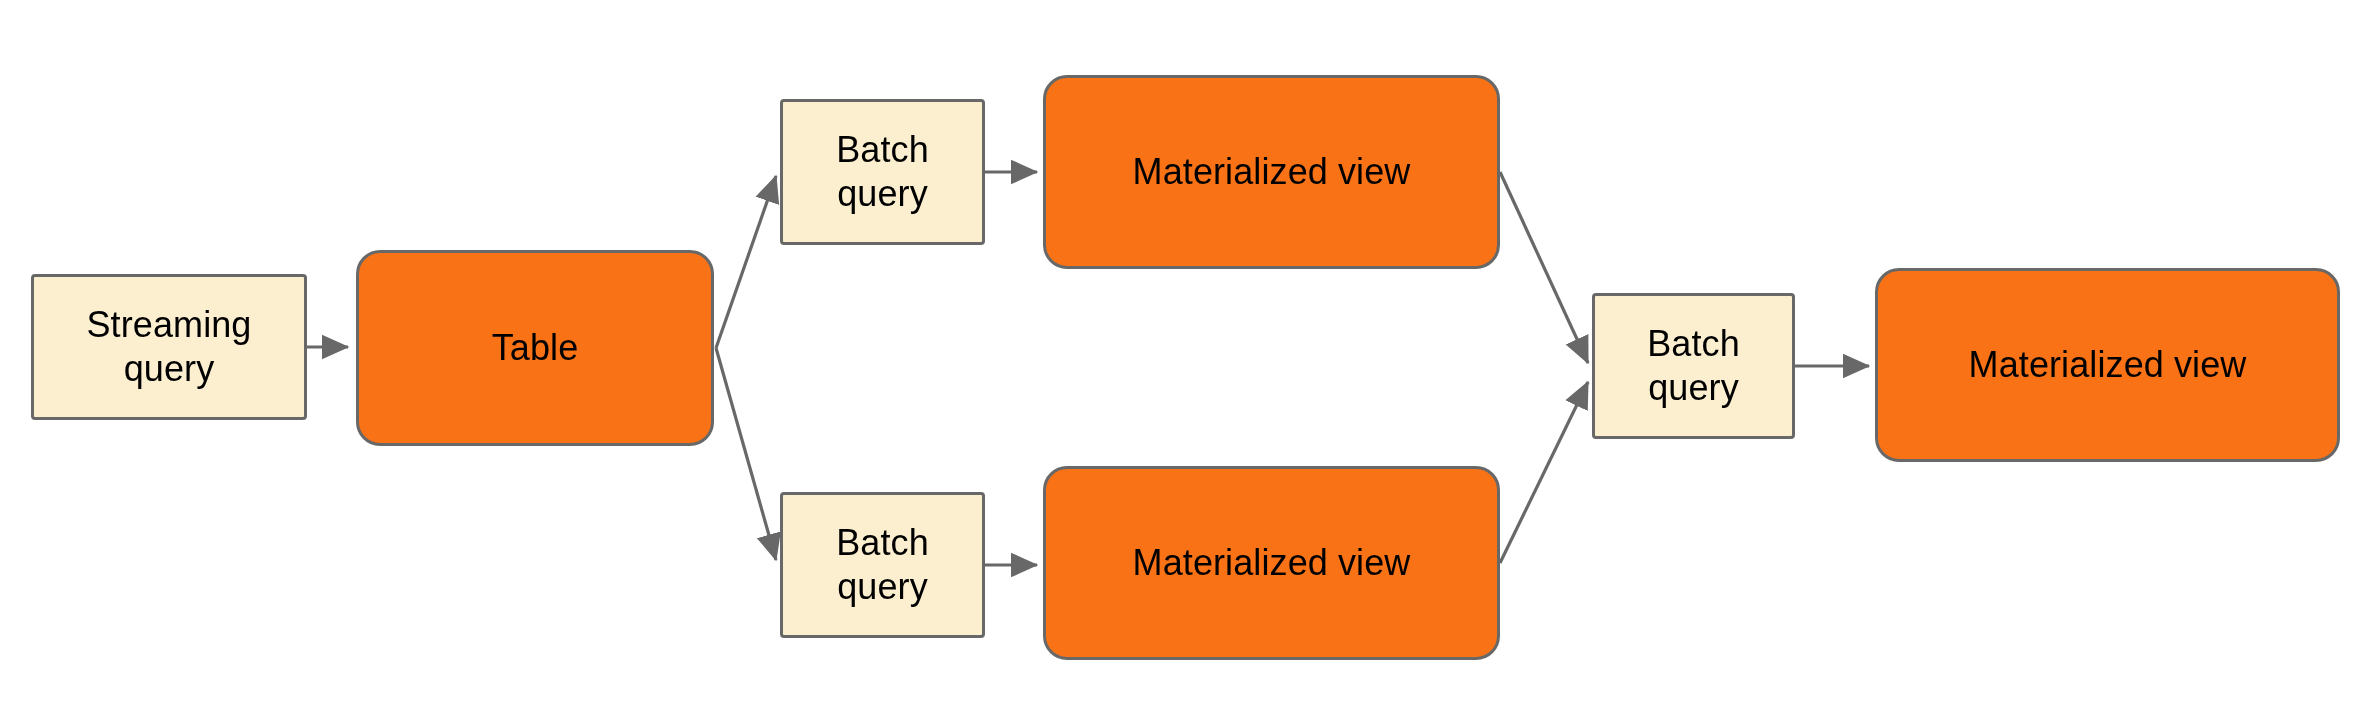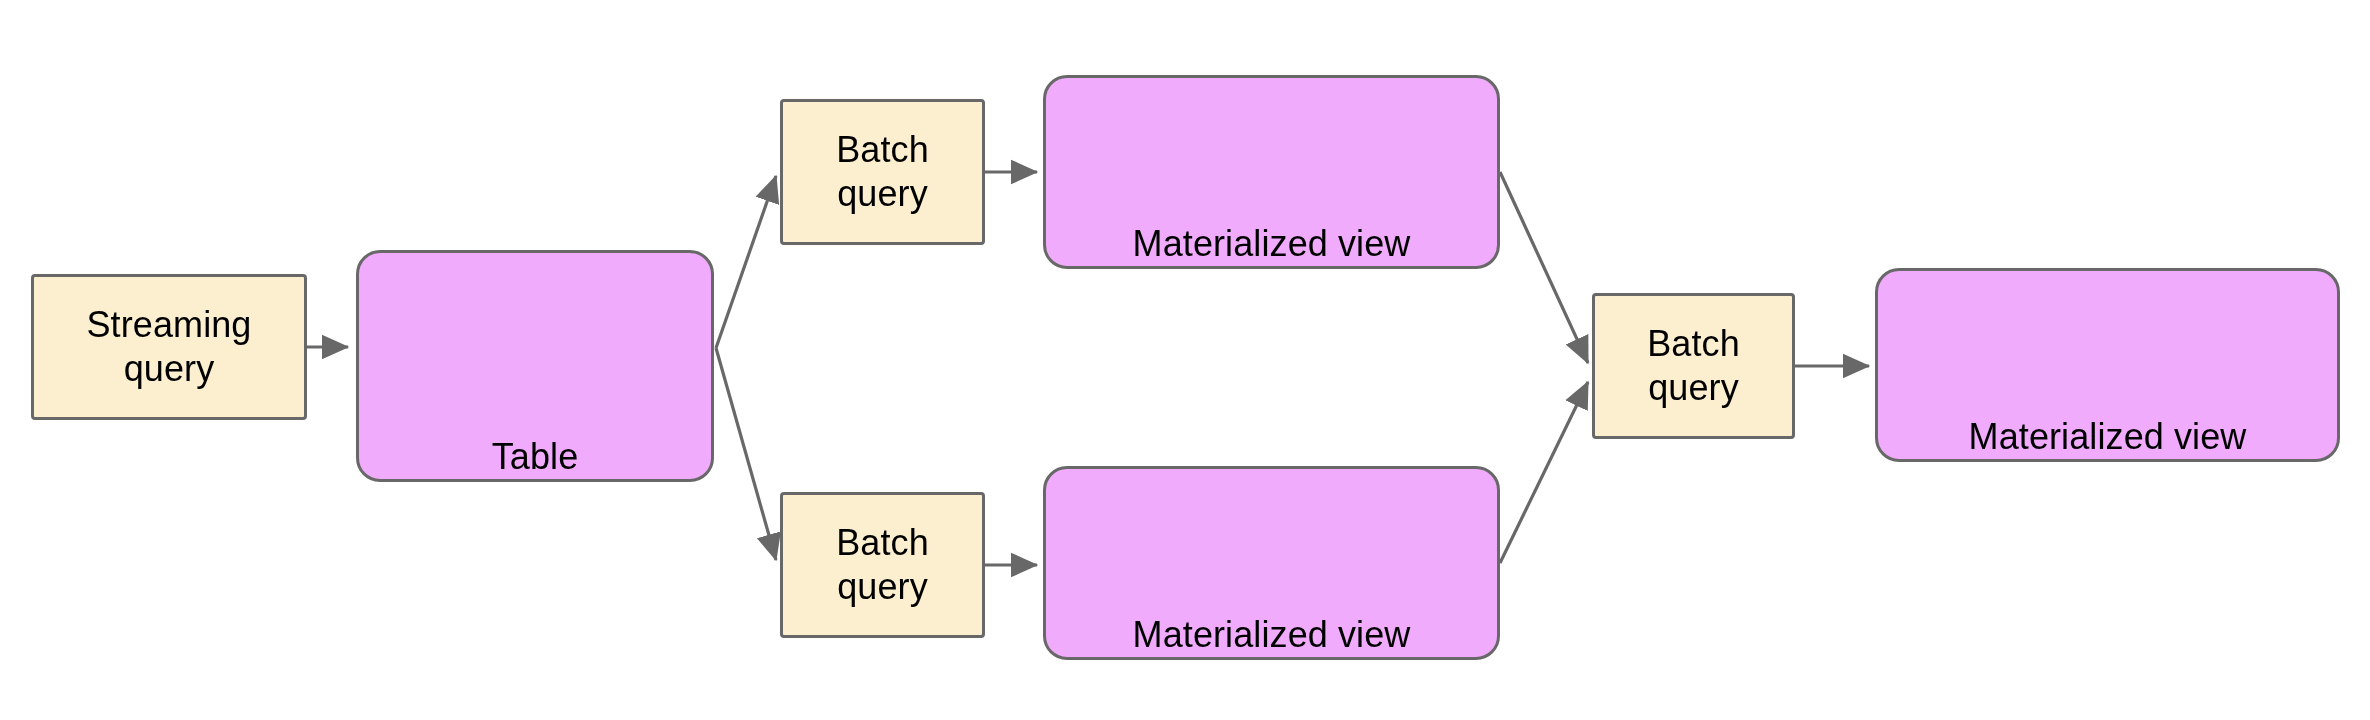--- a/index.html
+++ b/index.html
@@ -40,24 +40,23 @@
     font-family: "Liberation Sans", sans-serif;
     letter-spacing: 0.1px;
     white-space: pre-line;
   }
   .node.process {
     background: #FBEFD0;
     border: 3px solid #686868;
     border-radius: 4px;
   }
   .node.store {
-    background: #f0abfc;
+    background: #f97316;
     border: 3px solid #686868;
     border-radius: 24px;
-    align-items: flex-end;
   }
 </style>
 </head>
 <body>
 
 <div id="canvas">
 
   <svg class="edges" viewBox="0 0 2370 720" width="2370" height="720" xmlns="http://www.w3.org/2000/svg">
     <defs>
       <marker id="arrowhead" markerWidth="9" markerHeight="9" refX="8.2" refY="4.5" orient="auto" markerUnits="strokeWidth">
@@ -96,21 +95,21 @@
     <g>
       <path d="M 1795 366 L 1869 366" stroke="#686868" stroke-width="3.2" fill="none" marker-end="url(#arrowhead)"></path>
     </g>
   </svg>
 
   <div class="node process" style="left:31px; top:274px; width:276px; height:146px;">
     <span>Streaming
 query</span>
   </div>
 
-  <div class="node store" style="left:356px; top:250px; width:358px; height:232px;">
+  <div class="node store" style="left:356px; top:250px; width:358px; height:196px;">
     <span>Table</span>
   </div>
 
   <div class="node process" style="left:780px; top:99px; width:205px; height:146px;">
     <span>Batch
 query</span>
   </div>
 
   <div class="node store" style="left:1043px; top:75px; width:457px; height:194px;">
     <span>Materialized view</span>

